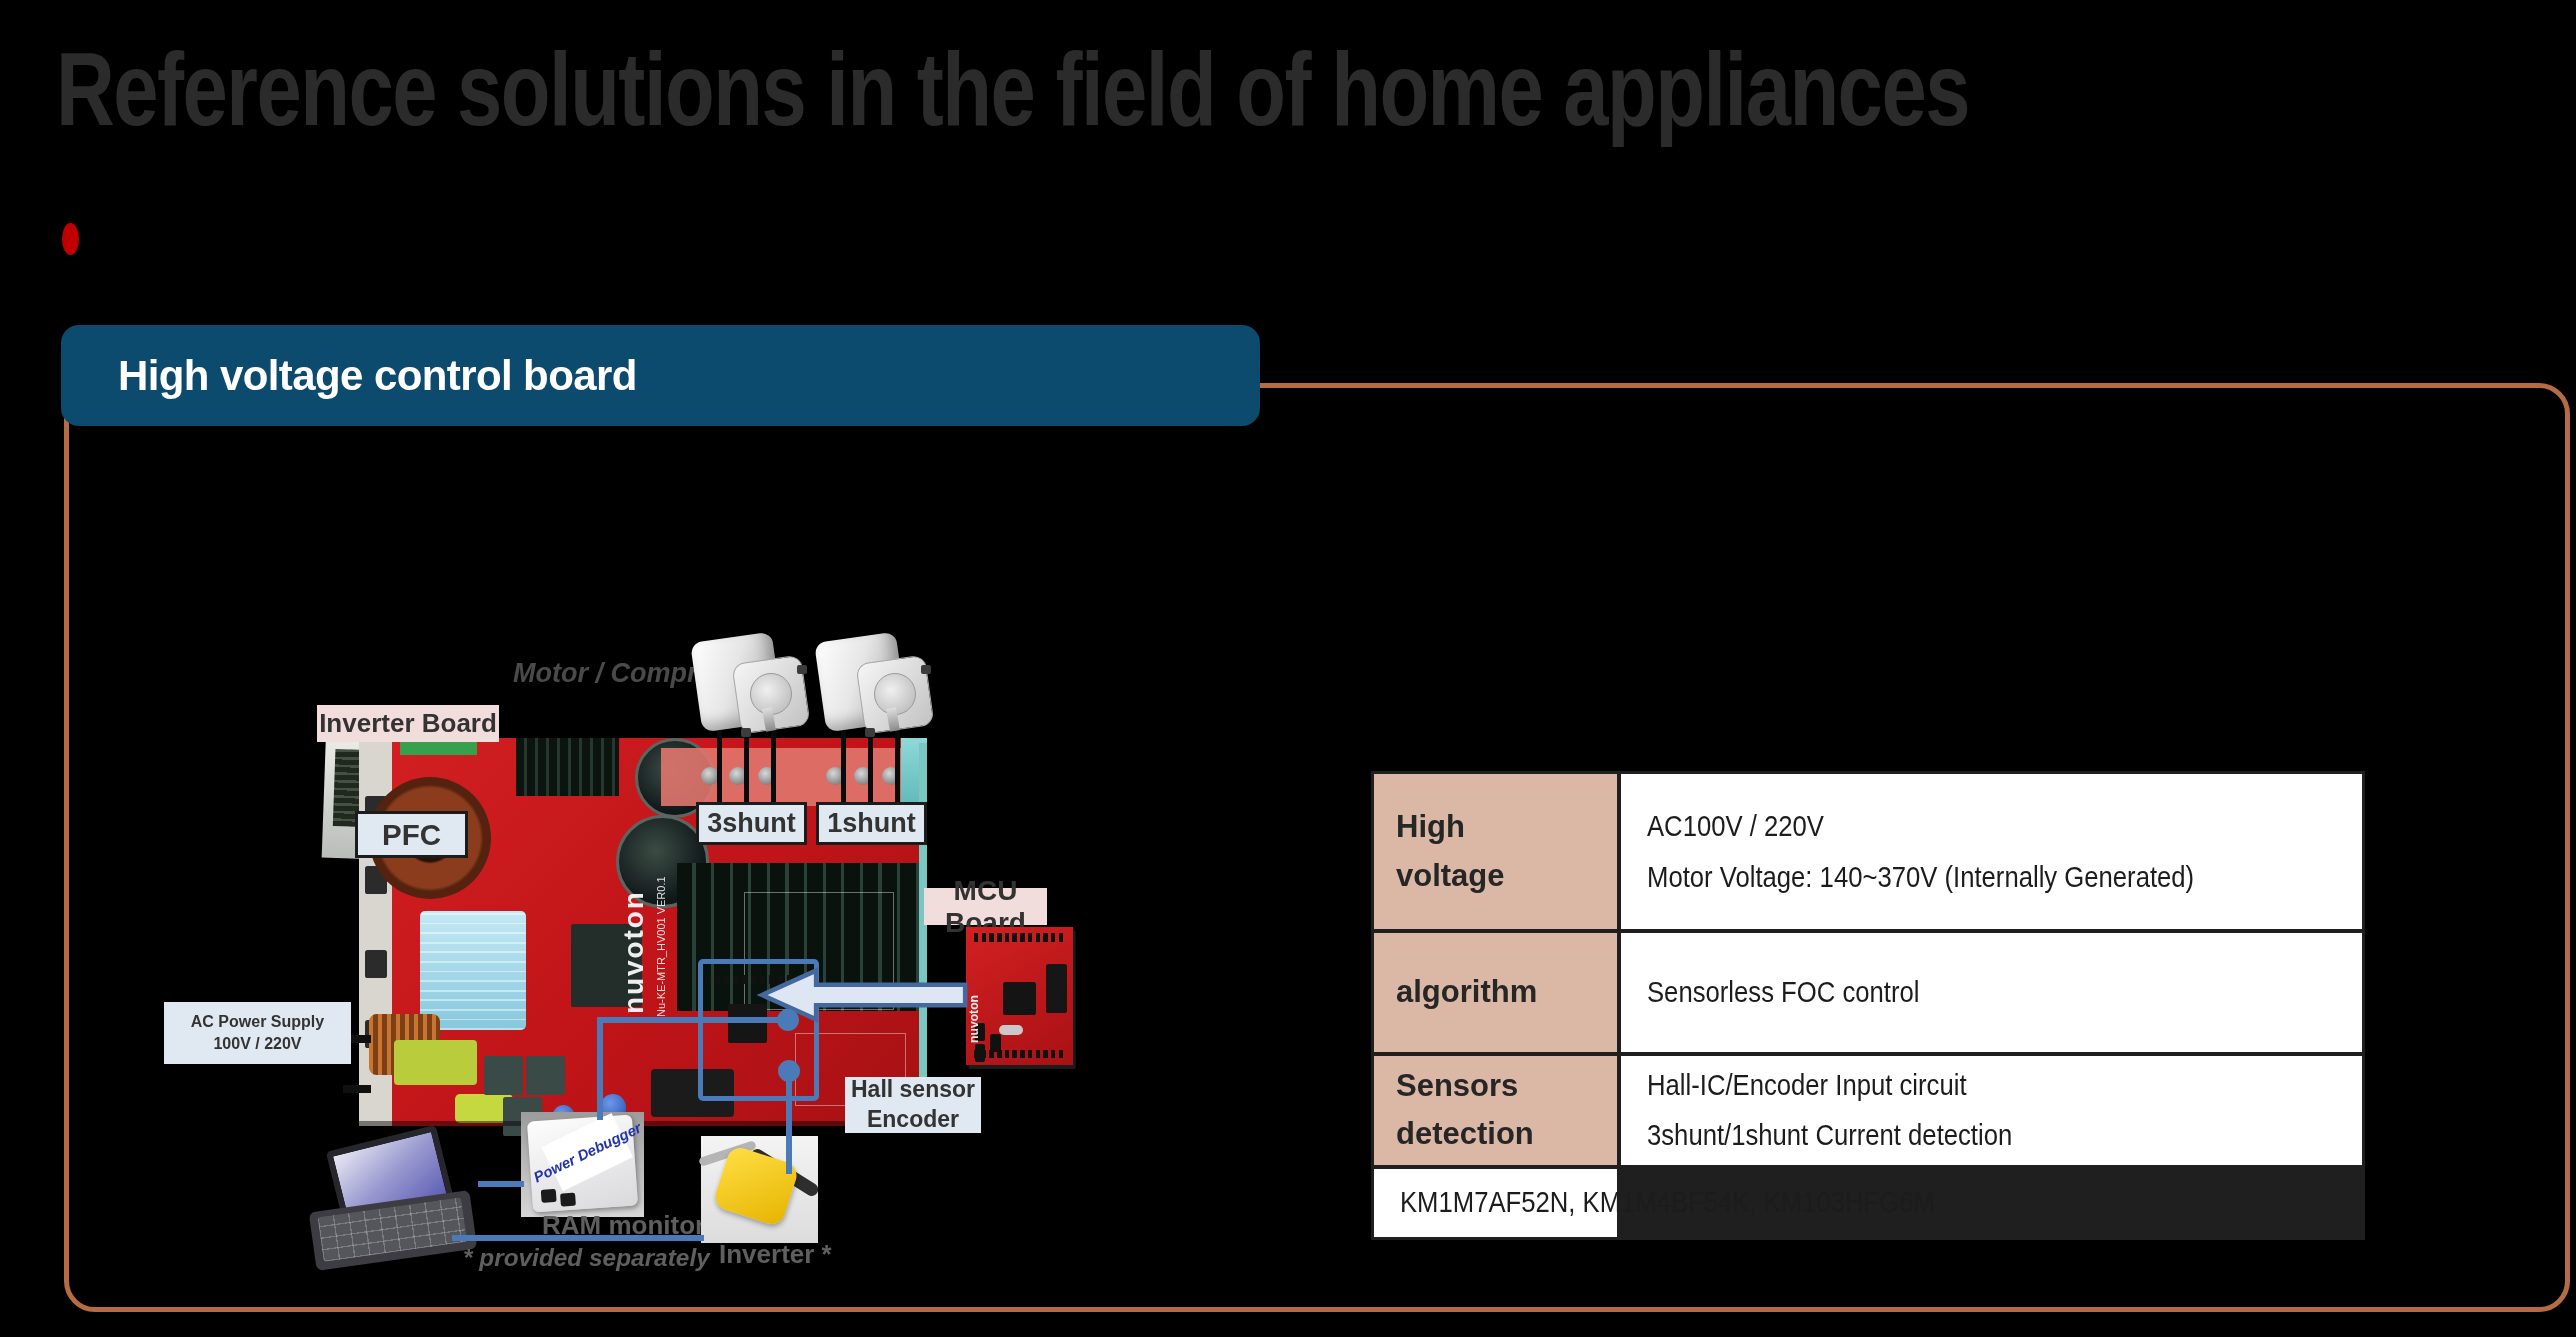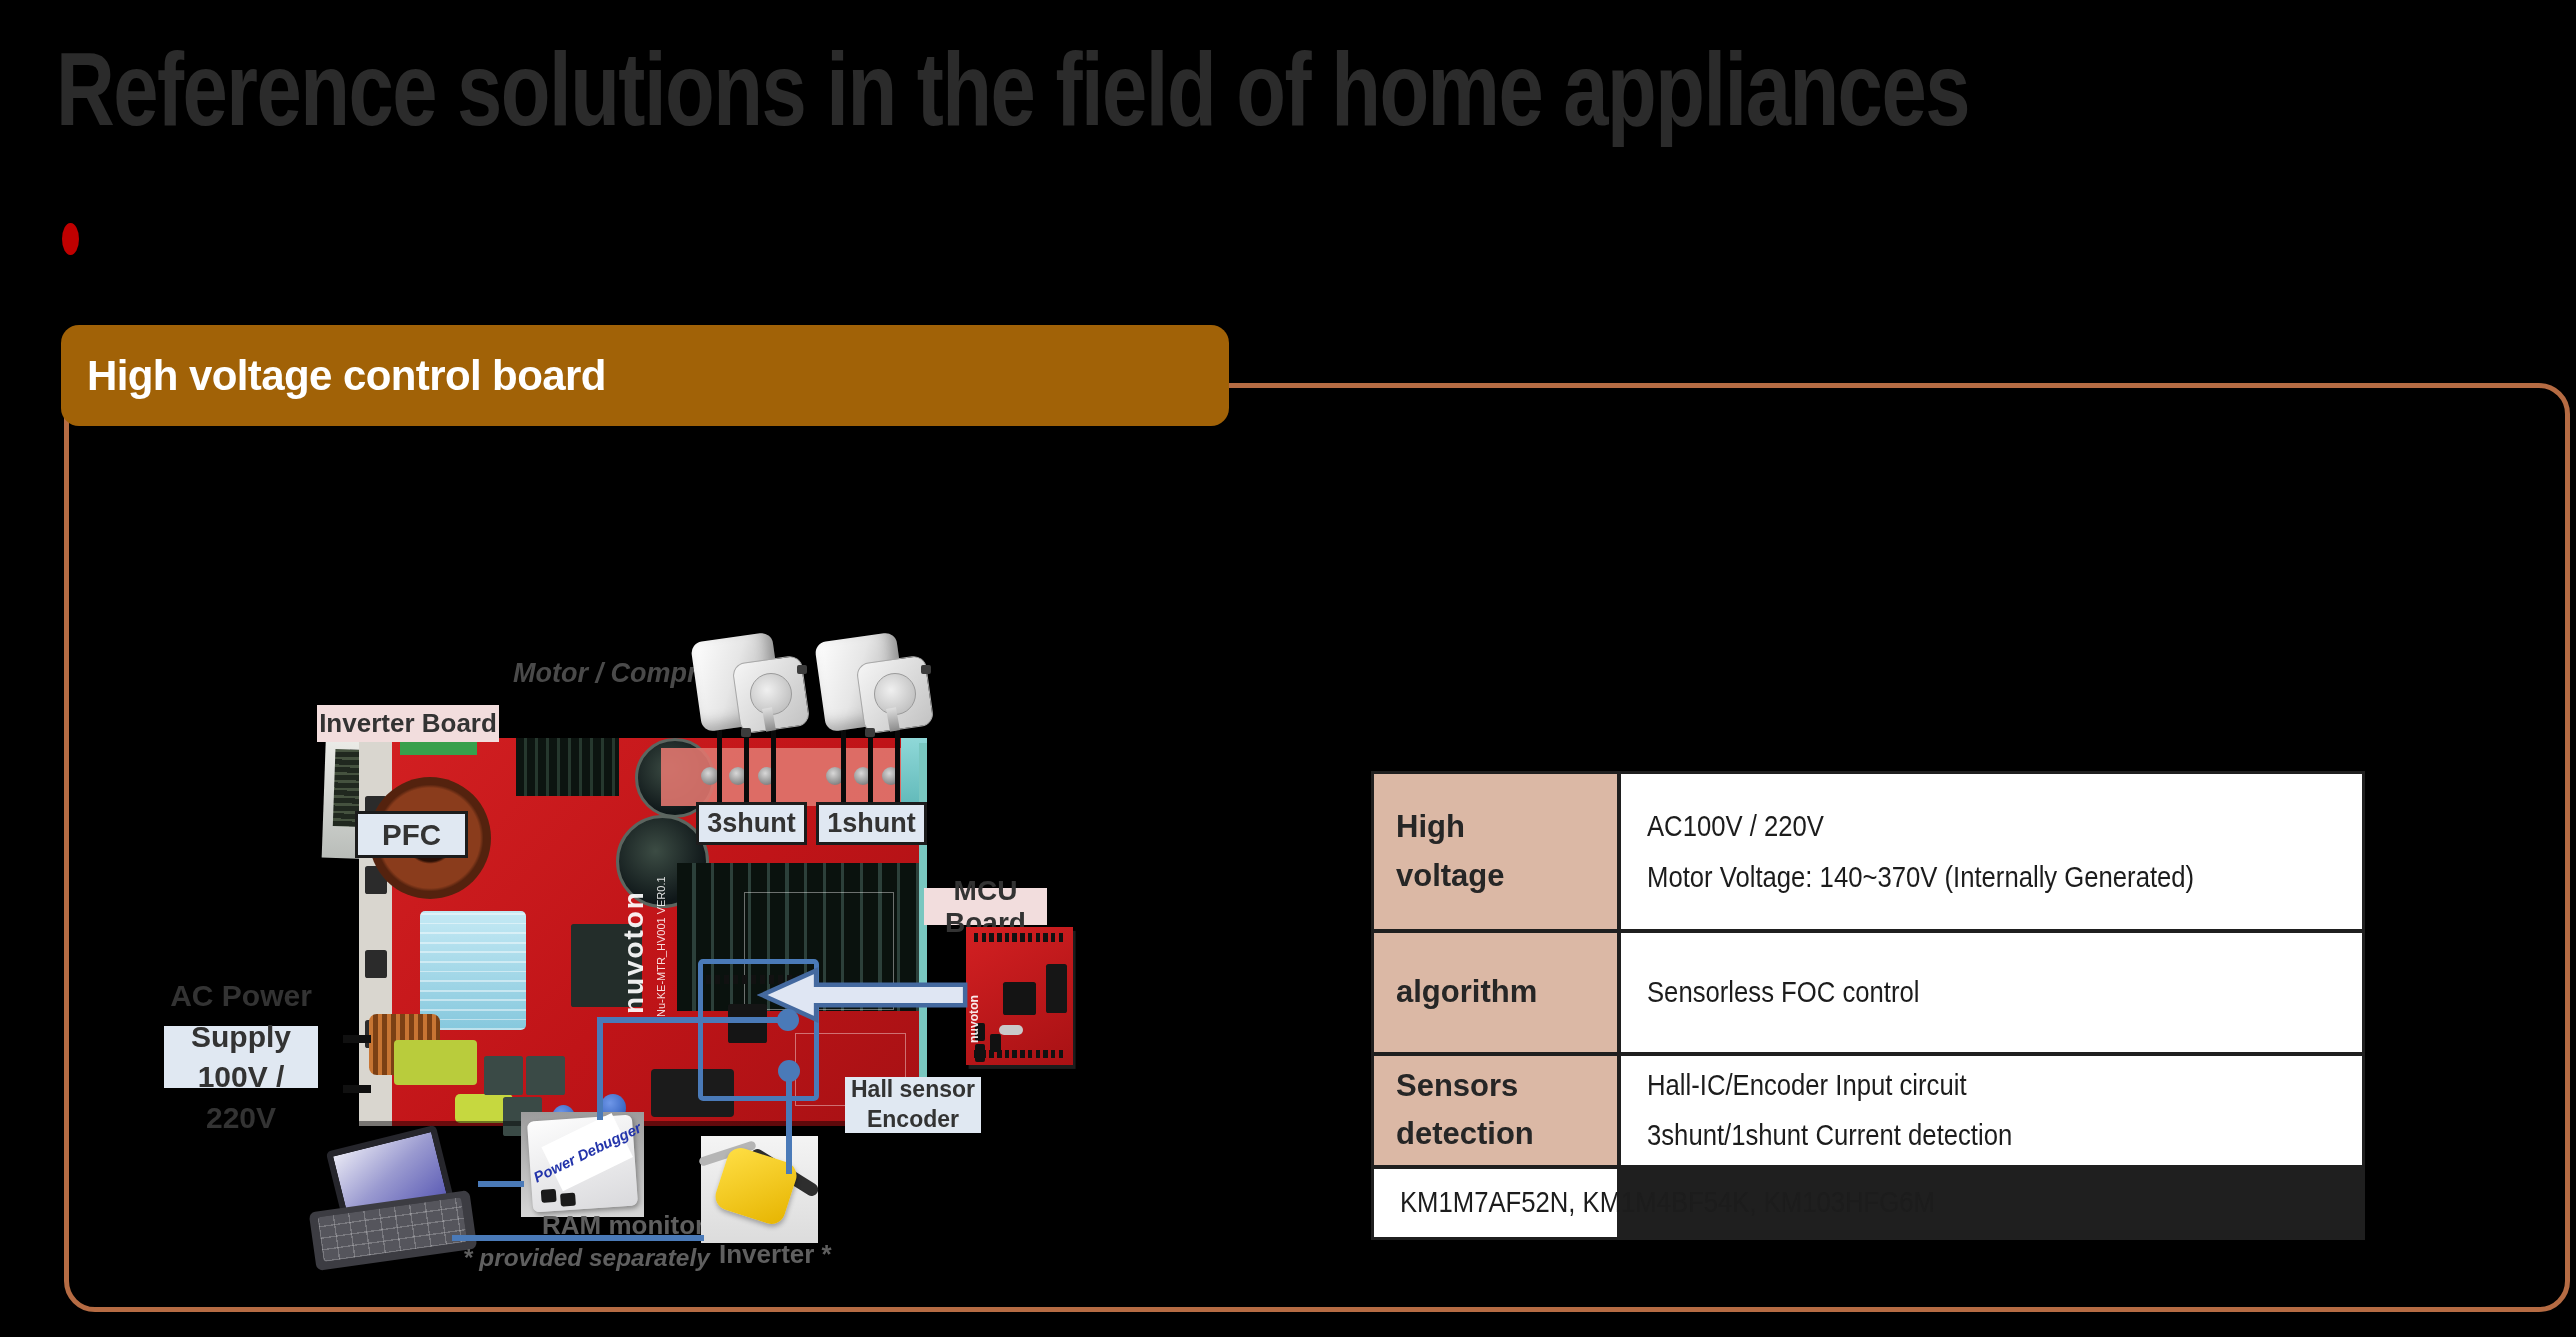--- a/index.html
+++ b/index.html
@@ -9,22 +9,22 @@
 
   
   .title{left:56px;top:31px;font-size:103px;font-weight:bold;color:#2b2b2b;
          letter-spacing:-1.9px;white-space:nowrap;transform:scaleX(.79);transform-origin:0 0;}
   .bullet-dot{left:62px;top:223px;width:16.7px;height:32px;border-radius:50%;background:#c00000;}
   .bullet-text{left:117px;top:212px;font-size:46px;font-weight:bold;color:#2e2e2e;
          letter-spacing:-0.6px;white-space:nowrap;}
 
   
   .panel{left:64px;top:383px;width:2496px;height:919px;border:5.8px solid #b56b43;border-radius:31px;}
-  .tab{left:61px;top:325px;width:1168px;height:101px;background:#a16207;border-radius:18px;
-       display:flex;align-items:center;z-index:3;}
+  .tab{left:61px;top:325px;width:1168px;height:101px;background:#0c4a6e;border-radius:18px;
+       display:flex;align-items:center;z-index:3;padding-left:31px;}
   .tab span{margin-left:26px;font-size:42px;font-weight:bold;color:#fff;letter-spacing:-0.6px;}
 
   
   .features{left:350px;top:470px;color:#2a4b99;z-index:2;}
   .feat-head{font-size:37px;font-weight:bold;margin-bottom:14px;display:flex;align-items:center;}
   .cjk-bracket{display:inline-block;width:10.3px;height:40px;border:3.9px solid #2a4b99;}
   .cjk-bracket.left{border-right:none;margin-right:7.7px;}
   .cjk-bracket.right{border-left:none;margin-left:7.7px;}
   .feat-line{font-size:36px;font-weight:bold;margin-bottom:11.6px;white-space:nowrap;
              transform:scaleX(.85);transform-origin:0 50%;}
@@ -240,21 +240,21 @@
   </div>
   <div class="abs lbl lbl-blue lbl-bord" style="left:696px;top:802px;width:105px;height:37px;font-size:27px">
     <span>3shunt</span>
   </div>
   <div class="abs lbl lbl-blue lbl-bord" style="left:816px;top:802px;width:105px;height:37px;font-size:27px">
     <span>1shunt</span>
   </div>
   <div class="abs lbl lbl-pink" style="left:924px;top:888px;width:123px;height:37px;font-size:28px">
     <span>MCU Board</span>
   </div>
-  <div class="abs lbl lbl-blue" style="left:164px;top:1026px;width:154px;height:62px;font-size:30px;line-height:1.35">
+  <div class="abs lbl lbl-blue" style="left:164px;top:1002px;width:187px;height:62px;font-size:16px;line-height:1.35">
     <span>AC Power Supply</span>
     <span>100V / 220V</span>
   </div>
   <div class="abs lbl lbl-blue" style="left:845px;top:1077px;width:136px;height:56px;font-size:23px;line-height:1.3">
     <span>Hall sensor</span>
     <span>Encoder</span>
   </div>
 
   <div class="abs stub" style="left:343px;top:1035px;width:28px"></div>
   <div class="abs stub" style="left:343px;top:1085px;width:28px"></div>

